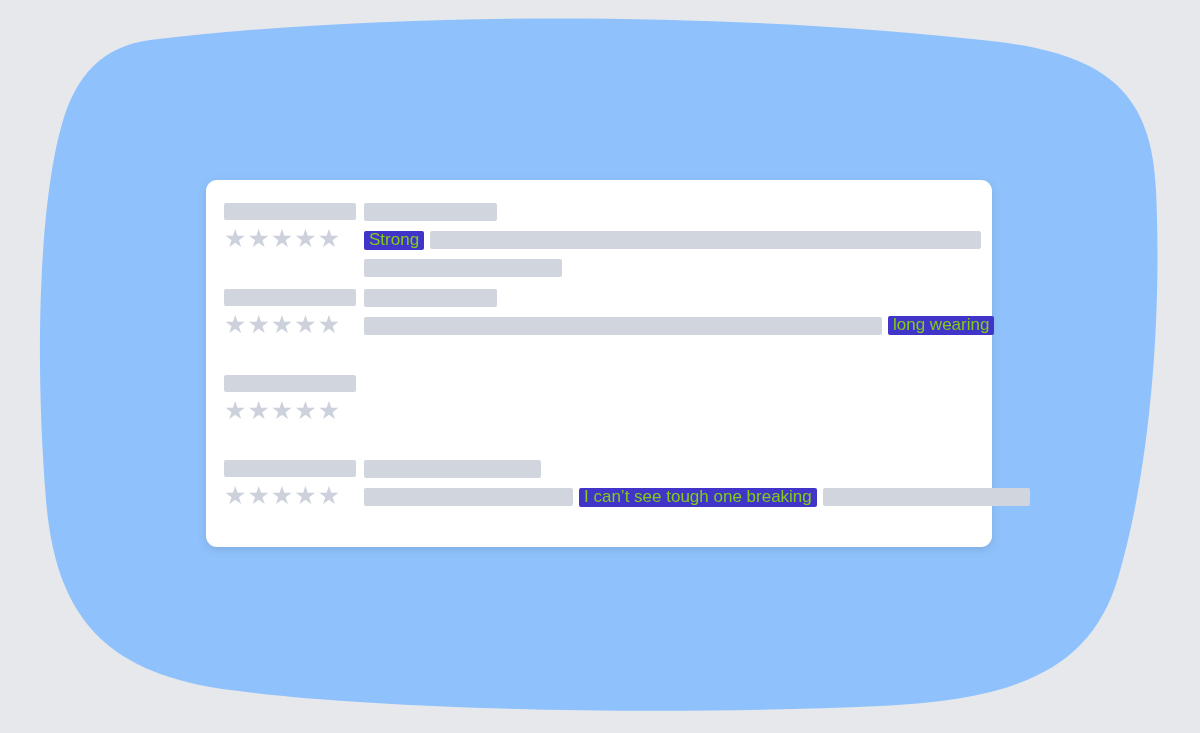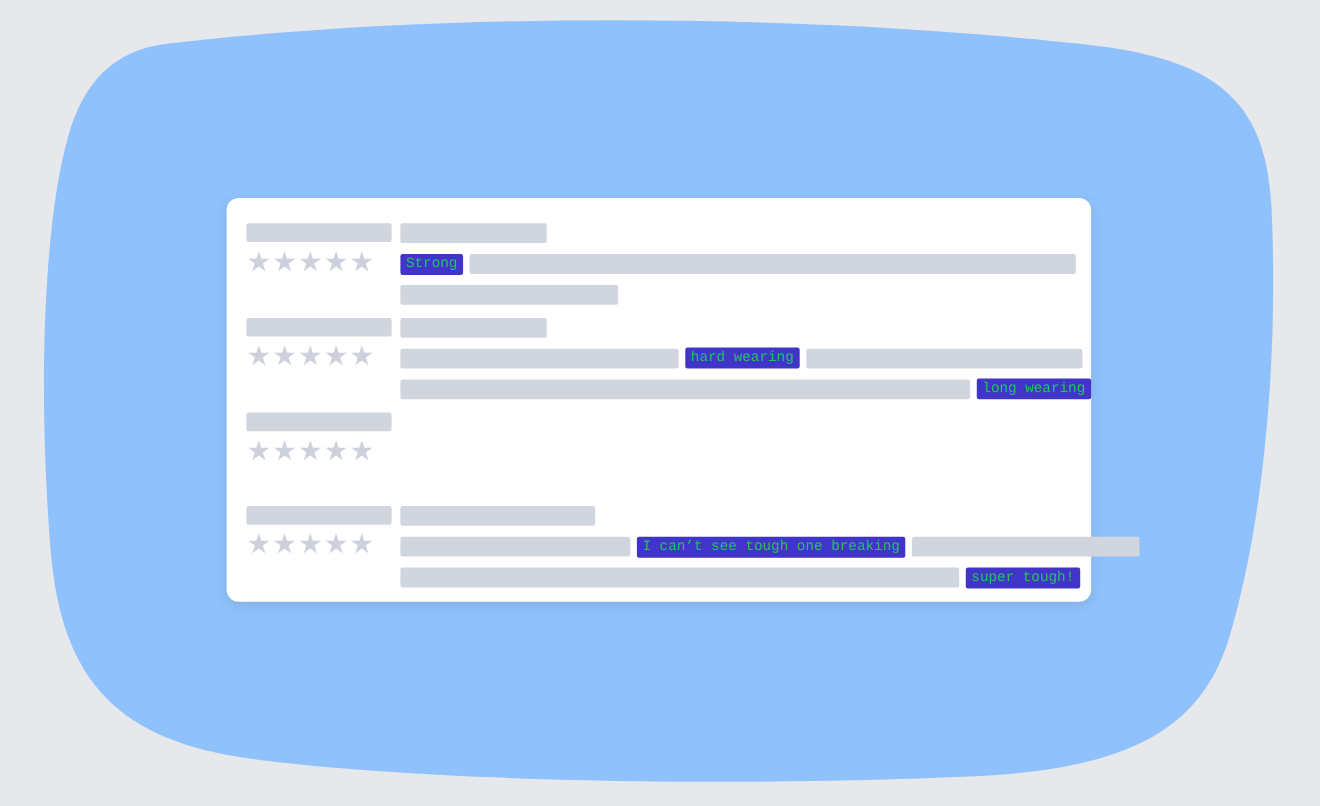--- a/index.html
+++ b/index.html
@@ -93,29 +93,29 @@
   }
 
   .bar {
     height: 18px;
     background: #d1d5de;
     border-radius: 2px;
   }
 
   .highlight {
     background: #4035c8;
-    color: #22c55e;
-    font-size: 13px;
+    color: #84cc16;
+    font-size: 17px;
     line-height: 18px;
     height: 19px;
     padding: 0 5px;
     border-radius: 2px;
     white-space: nowrap;
     display: inline-block;
-    font-family: Liberation Mono, monospace;
+    font-family: Liberation Sans, sans-serif;
   }
 </style>
 </head>
 <body>
 
 <svg id="blob-layer" viewBox="0 0 1200 733" preserveAspectRatio="none" aria-hidden="true">
   <path d="M 150,40
            C 420,8 760,14 1000,42
            C 1110,56 1152,96 1156,190
            C 1162,320 1150,470 1118,578
@@ -162,25 +162,20 @@
         <span class="star">★</span>
         <span class="star">★</span>
         <span class="star">★</span>
       </div>
     </div>
     <div class="review-body">
       <div class="line">
         <span class="bar" style="width:133px"></span>
       </div>
       <div class="line">
-        <span class="bar" style="width:253px"></span>
-        <span class="highlight">hard wearing</span>
-        <span class="bar" style="width:251px"></span>
-      </div>
-      <div class="line">
         <span class="bar" style="width:518px"></span>
         <span class="highlight">long wearing</span>
       </div>
     </div>
   </div>
 
   <div class="review-row">
     <div class="review-meta">
       <div class="name-bar"></div>
       <div class="stars">
@@ -206,20 +201,16 @@
     </div>
     <div class="review-body">
       <div class="line">
         <span class="bar" style="width:177px"></span>
       </div>
       <div class="line">
         <span class="bar" style="width:209px"></span>
         <span class="highlight">I can’t see tough one breaking</span>
         <span class="bar" style="width:207px"></span>
       </div>
-      <div class="line">
-        <span class="bar" style="width:508px"></span>
-        <span class="highlight">super tough!</span>
-      </div>
     </div>
   </div>
 
 </div>
 
 </body></html>

